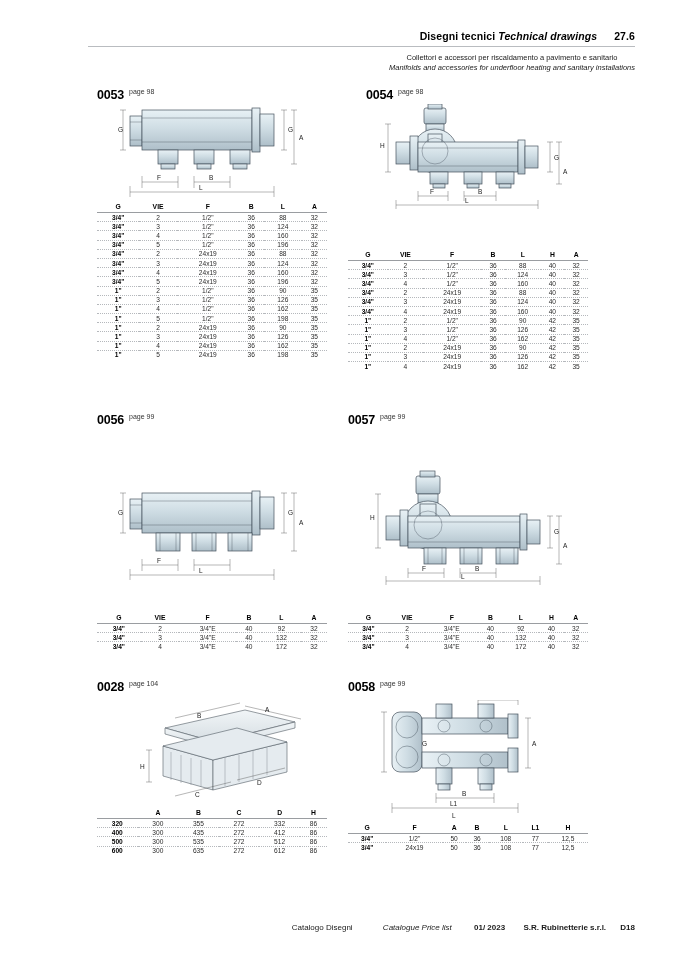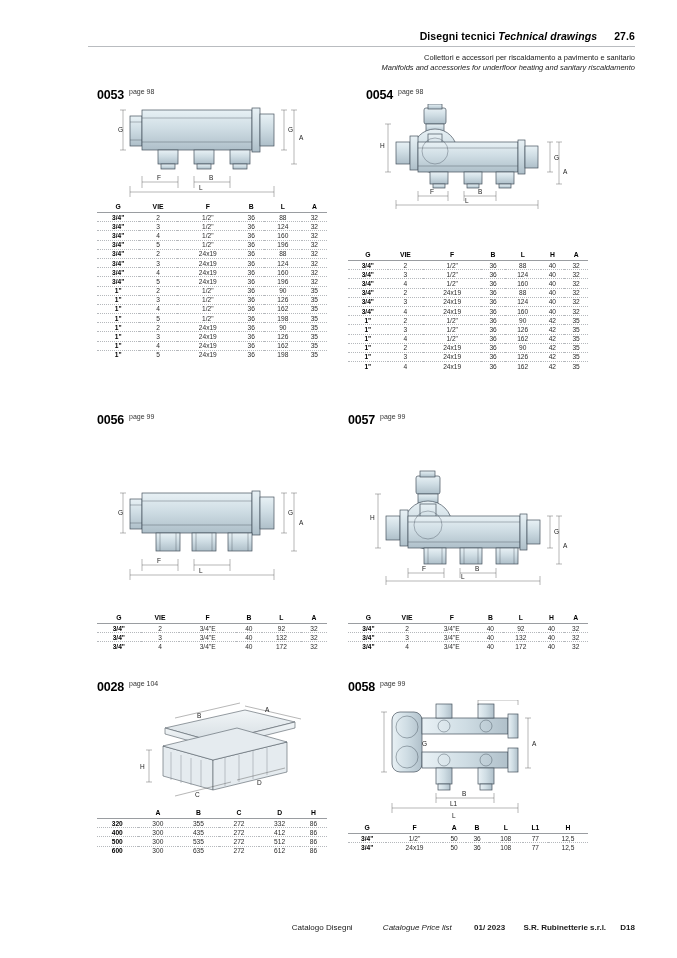--- a/index.html
+++ b/index.html
@@ -44,21 +44,21 @@
     font-style: normal;
   }
   .header-rule {
     margin-top: 4px;
     border-bottom: 1px solid #b9bcc0;
   }
   .subhead {
     position: absolute;
     right: 42px;
     top: 53px;
-    text-align: right;
+    text-align: center;
     font-size: 7.5px;
     line-height: 10px;
     color: #1a1a1a;
   }
   .subhead .it {
     font-style: italic;
   }
   
   .block {
     position: absolute;
@@ -136,21 +136,21 @@
   <div class="header">
     <div class="header-title">
       <span>Disegni tecnici</span>
       <span class="ital">Technical drawings</span>
       <span class="num">27.6</span>
     </div>
     <div class="header-rule"></div>
   </div>
   <div class="subhead">
     <div>Collettori e accessori per riscaldamento a pavimento e sanitario</div>
-    <div class="it">Manifolds and accessories for underfloor heating and sanitary riscaldamento</div>
+    <div class="it">Manifolds and accessories for underfloor heating and sanitary installations</div>
   </div>
 
   <div class="block" style="left:97px; top:88px;">
     <div class="code-row">
       <span class="code">0053</span>
       <span class="pageref">page 98</span>
     </div>
   </div>
 
   <div class="draw" style="left:118px; top:104px;">

